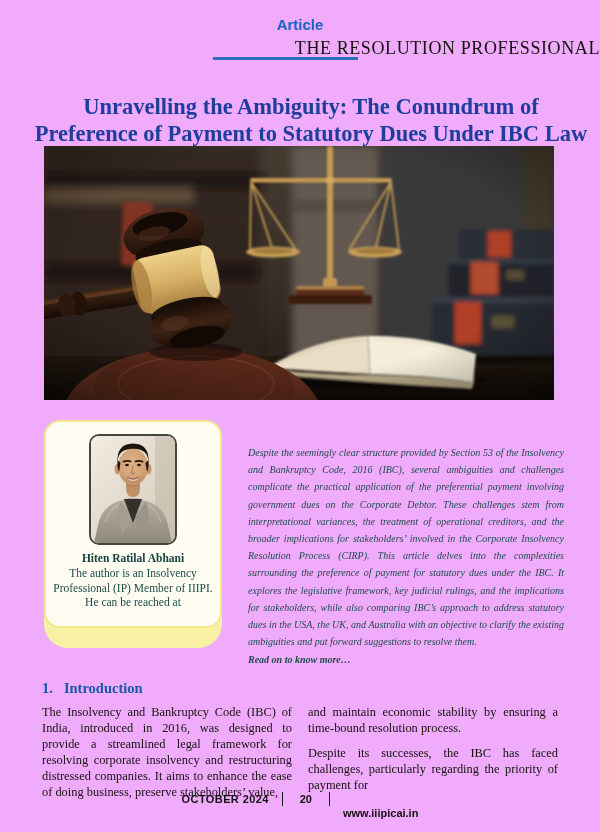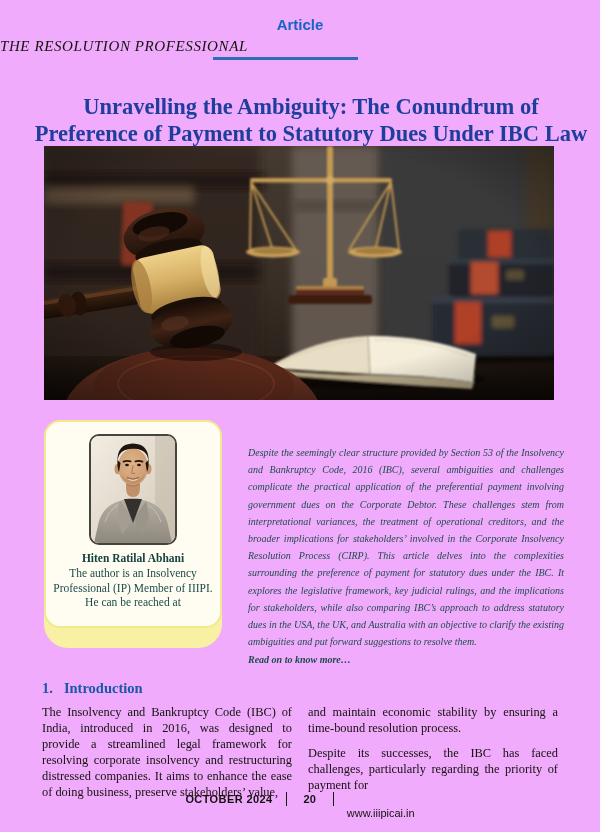--- a/index.html
+++ b/index.html
@@ -2,22 +2,22 @@
 <html><head>
 <meta charset="utf-8">
 <title>Document</title>
 <style>
   html,body{margin:0;padding:0;}
   body{width:600px;height:832px;background:#fdf9e6;font-family:"Liberation Serif",serif;}
   .page{position:relative;width:600px;height:832px;background:#f0abfc;overflow:hidden;}
 
   .kicker{position:absolute;top:16px;left:0;width:600px;text-align:center;
     font-family:"Liberation Sans",sans-serif;font-weight:bold;font-size:15px;color:#1465c4;}
-  .journal{position:absolute;top:38px;left:0;width:600px;text-align:left;
-    font-size:15px;letter-spacing:.6px;color:#151310;font-style:italic;}
+  .journal{position:absolute;top:38px;left:0;width:600px;text-align:right;
+    font-size:18px;letter-spacing:.6px;color:#151310;}
   .journal-rule{position:absolute;top:57px;left:213px;width:145px;height:2.5px;background:#2e6cb6;}
 
   .title{position:absolute;top:82px;left:20px;width:560px;text-align:center;
     font-weight:bold;font-size:22.5px;line-height:27px;color:#1e3e9c;}
 
   .hero{position:absolute;top:146px;left:44px;width:510px;height:254px;}
   .hero svg{display:block;}
 
   .author-card{position:absolute;top:420px;left:44px;width:178px;height:228px;
     background:#f8f1a3;border-radius:24px;}
@@ -42,21 +42,21 @@
   .columns{position:absolute;top:704px;left:42px;width:516px;display:flex;gap:16px;}
   .col{width:250px;font-size:12.4px;line-height:16px;text-align:justify;color:#15120e;}
   .col p{margin:0;}
   .col p + p{margin-top:9px;}
 
   .footer{position:absolute;top:779px;left:0;width:600px;display:flex;
     justify-content:center;align-items:center;gap:13px;
     font-family:"Liberation Sans",sans-serif;font-size:11px;color:#141210;}
   .footer .issue{font-weight:bold;letter-spacing:.4px;}
   .footer .pagenum{font-weight:bold;border-left:1.5px solid #1a1810;border-right:1.5px solid #1a1810;padding:1px 17px;}
-  .footer .site{font-weight:normal;margin-top:28px;}
+  .footer .site{font-weight:bold;margin-top:28px;}
 </style>
 </head>
 <body>
 
 <div class="page">
 
   <div class="kicker">Article</div>
   <div class="journal">THE RESOLUTION PROFESSIONAL</div>
   <div class="journal-rule"></div>
 

